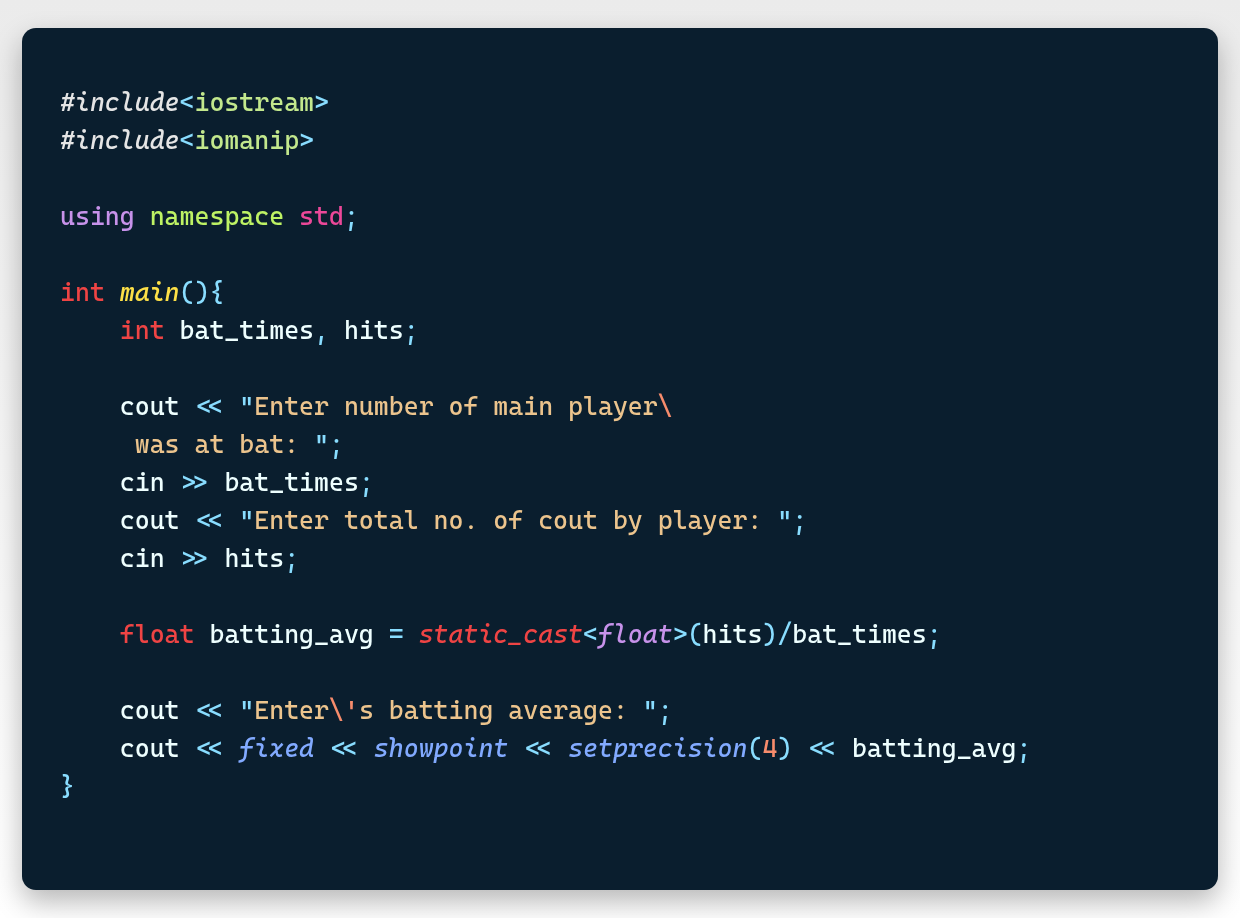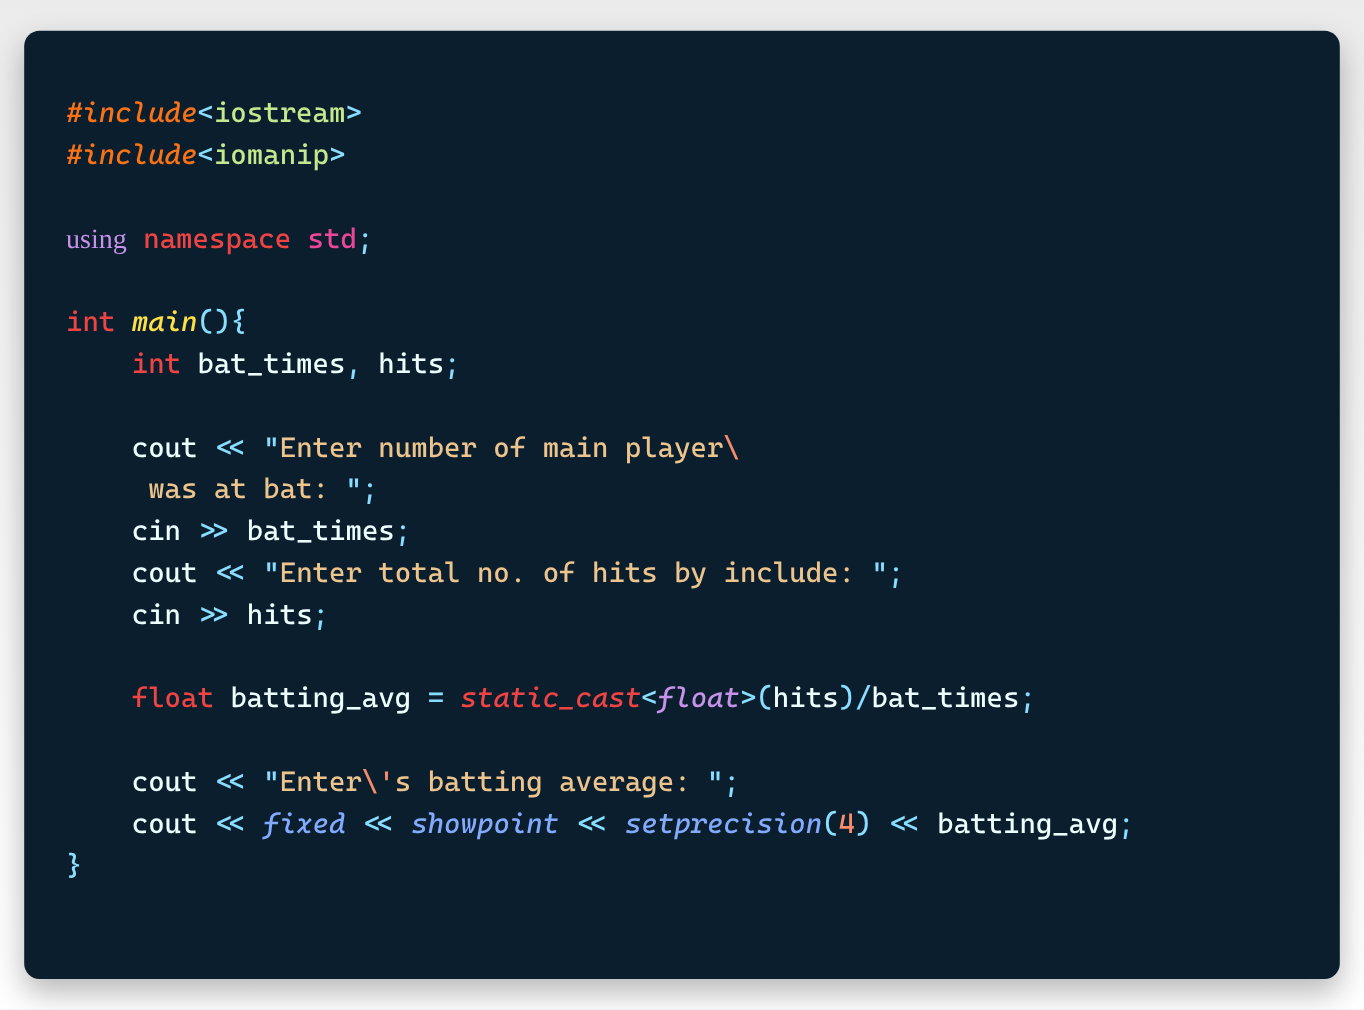--- a/index.html
+++ b/index.html
@@ -18,25 +18,25 @@
     height: 100%;
   }
   pre {
     margin: 0;
     white-space: pre;
     font-size: 25.5px;
     line-height: 1.49;
     font-family: inherit;
     color: #c5d4e0;
   }
-  .preproc-italic { color: #f97316; font-style: italic; margin-top: 24px; }
+  .preproc-italic { color: #e5e5e5; font-style: italic; margin-top: 24px; }
   .angle { color: #89ddff; }
   .include-name { color: #c3e88d; }
-  .kw-using { color: #c792ea; font-family: Liberation Serif, serif; }
-  .kw-ns { color: #ef4444; }
+  .kw-using { color: #c792ea; }
+  .kw-ns { color: #bef264; }
   .ident-std { color: #ec4899; }
   .punct { color: #89ddff; }
   .kw-type { color: #ef4444; }
   .fn-name { color: #fde047; font-style: italic; }
   .var { color: #eeffff; }
   .op { color: #89ddff; }
   .str { color: #ecc48d; }
   .esc { color: #f78c6c; }
   .fn2 { color: #82aaff; font-style: italic; }
   .castkw { color: #ef4444; font-style: italic; }
@@ -51,21 +51,21 @@
 <span><span class="preproc-italic">#include</span><span class="angle">&lt;</span><span class="include-name">iomanip</span><span class="angle">&gt;</span></span>
 
 <span><span class="kw-using">using</span> <span class="kw-ns">namespace</span> <span class="ident-std">std</span><span class="punct">;</span></span>
 
 <span><span class="kw-type">int</span> <span class="fn-name">main</span><span class="punct">(</span><span class="punct">)</span><span class="punct">{</span></span>
 <span><span>    </span><span class="kw-type">int</span> <span class="var">bat_times</span><span class="punct">,</span> <span class="var">hits</span><span class="punct">;</span></span>
 
 <span><span>    </span><span class="var">cout</span> <span class="op">&lt;&lt;</span> <span class="punct">"</span><span class="str">Enter number of main player</span><span class="esc">\</span></span>
 <span><span>    </span><span class="str"> was at bat: </span><span class="punct">"</span><span class="punct">;</span></span>
 <span><span>    </span><span class="var">cin</span> <span class="op">&gt;&gt;</span> <span class="var">bat_times</span><span class="punct">;</span></span>
-<span><span>    </span><span class="var">cout</span> <span class="op">&lt;&lt;</span> <span class="punct">"</span><span class="str">Enter total no. of hits by include: </span><span class="punct">"</span><span class="punct">;</span></span>
+<span><span>    </span><span class="var">cout</span> <span class="op">&lt;&lt;</span> <span class="punct">"</span><span class="str">Enter total no. of cout by player: </span><span class="punct">"</span><span class="punct">;</span></span>
 <span><span>    </span><span class="var">cin</span> <span class="op">&gt;&gt;</span> <span class="var">hits</span><span class="punct">;</span></span>
 
 <span><span>    </span><span class="kw-type">float</span> <span class="var">batting_avg</span> <span class="op">=</span> <span class="castkw">static_cast</span><span class="angle">&lt;</span><span class="type-in-angle">float</span><span class="angle">&gt;</span><span class="punct">(</span><span class="var">hits</span><span class="punct">)</span><span class="op">/</span><span class="var">bat_times</span><span class="punct">;</span></span>
 
 <span><span>    </span><span class="var">cout</span> <span class="op">&lt;&lt;</span> <span class="punct">"</span><span class="str">Enter</span><span class="esc">\'</span><span class="str">s batting average: </span><span class="punct">"</span><span class="punct">;</span></span>
 <span><span>    </span><span class="var">cout</span> <span class="op">&lt;&lt;</span> <span class="fn2">fixed</span> <span class="op">&lt;&lt;</span> <span class="fn2">showpoint</span> <span class="op">&lt;&lt;</span> <span class="fn2">setprecision</span><span class="punct">(</span><span class="num">4</span><span class="punct">)</span> <span class="op">&lt;&lt;</span> <span class="var">batting_avg</span><span class="punct">;</span></span>
 <span><span class="punct">}</span></span></pre>
 </div>
 
 </body></html>

